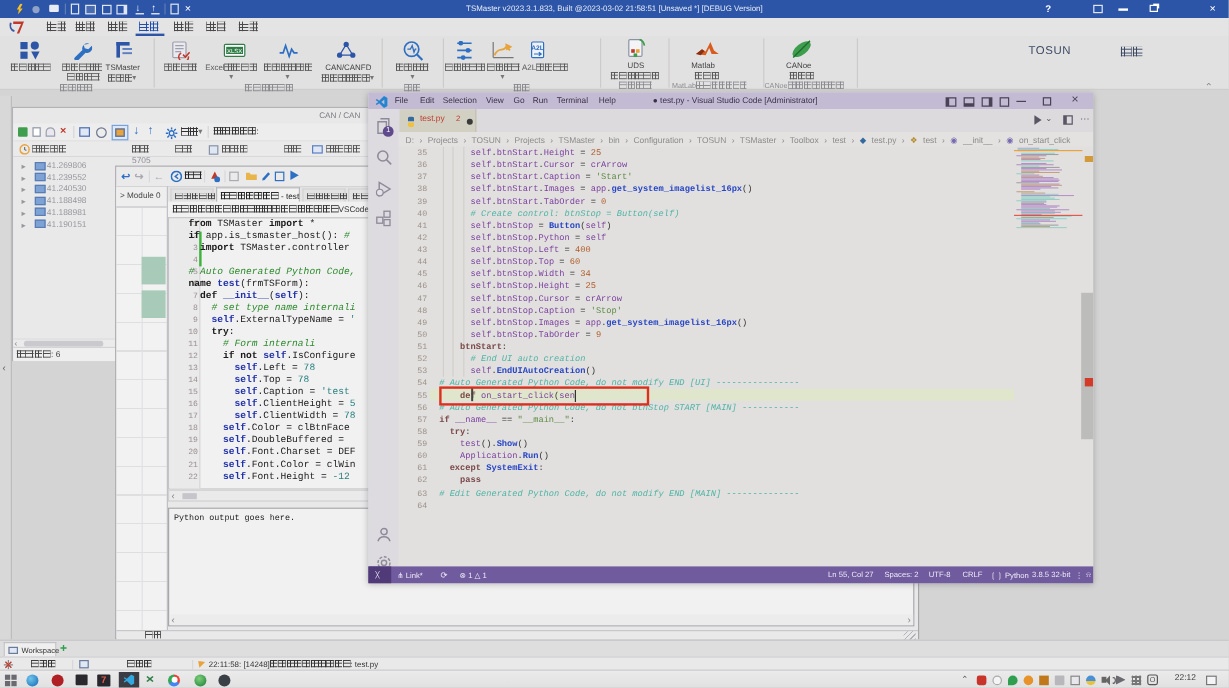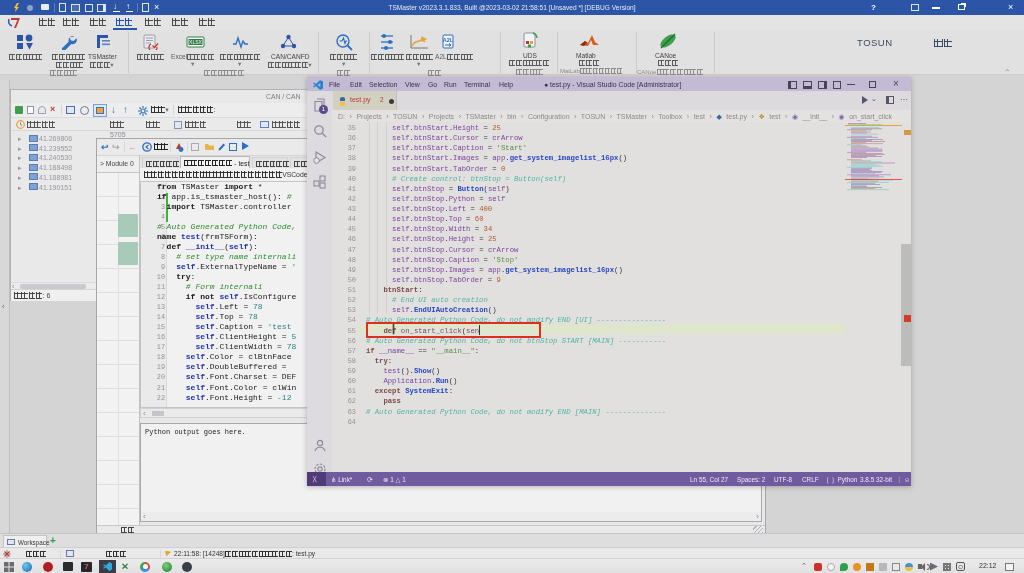--- a/index.html
+++ b/index.html
@@ -533,21 +533,21 @@
 <span class="v">      self</span>.<b class="f">EndUIAutoCreation</b>()
 <i class="c"># Auto Generated Python Code, do not modify END [UI] ----------------</i>
 <span class="kw">    def</span> <span class="v">on_start_click</span>(<span class="v">sen</span>
 <i class="c"># Auto Generated Python Code, do not btnStop START [MAIN] -----------</i>
 <span class="kw">if</span> <span class="v">__name__</span> == <span class="s">"__main__"</span>:
 <span class="kw">  try</span>:
 <span class="v">    test</span>().<b class="f">Show</b>()
 <span class="v">    Application</span>.<b class="f">Run</b>()
 <span class="kw">  except</span> <b class="f">SystemExit</b>:
 <span class="kw">    pass</span>
-<i class="c"># Auto Generated Python Code, do not modify END [MAIN] --------------</i>
+<i class="c"># Edit Generated Python Code, do not modify END [MAIN] --------------</i>
 &nbsp;</pre>
 
   <div class="ab" style="left:147px;top:202.5px;width:1.2px;height:10px;background:#333"></div>
   <div class="ab" style="left:61px;top:201px;width:1.2px;height:11px;background:#444;box-shadow:0 0 0 .3px #444"></div>
 
   <div class="ab" style="left:33.5px;top:199.5px;width:175px;height:16px;border:2.6px solid #dd2f1e"></div>
 
   <div class="ab" id="minimap" style="left:513px;top:1px;width:57px;height:112px">
         <svg width="57" height="70" viewBox="0 0 57 70">
           <rect x="3" y="0.0" width="18" height="0.8" fill="#b08ac4"></rect>

